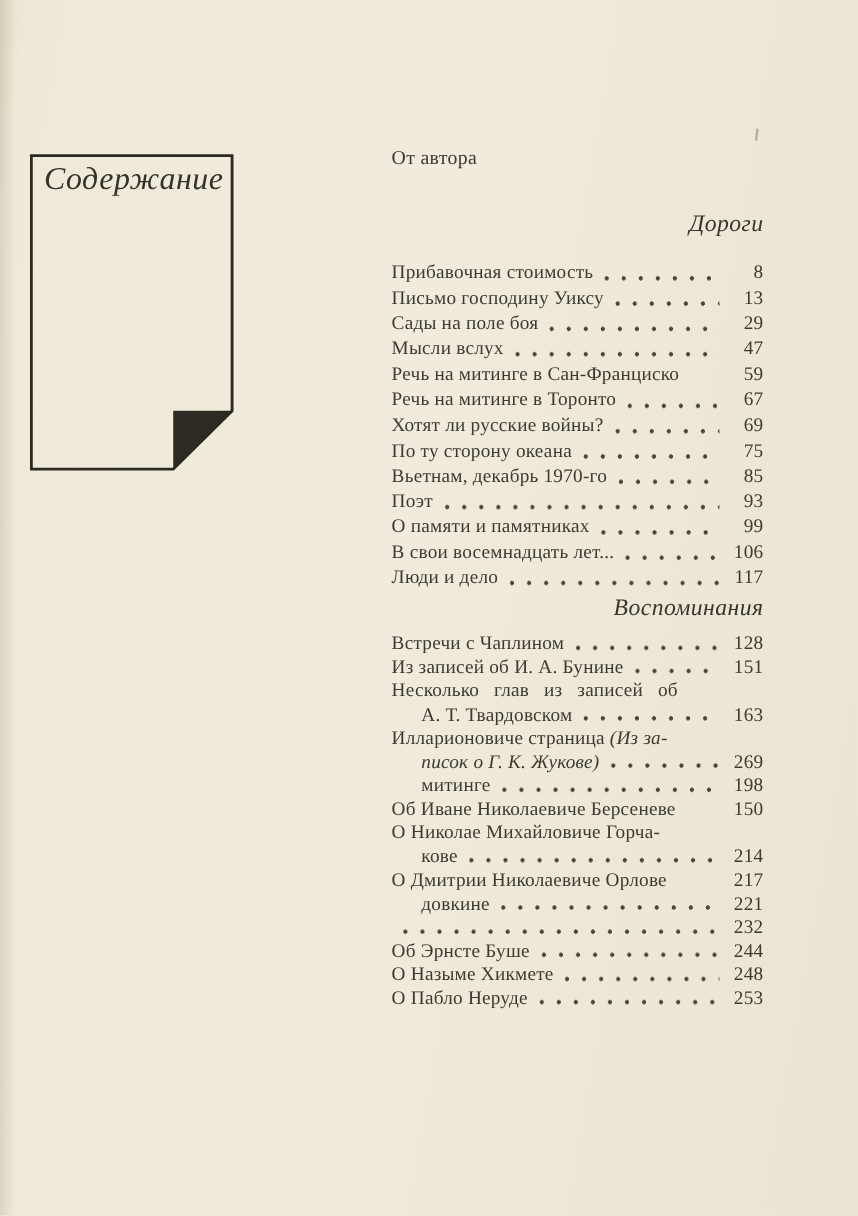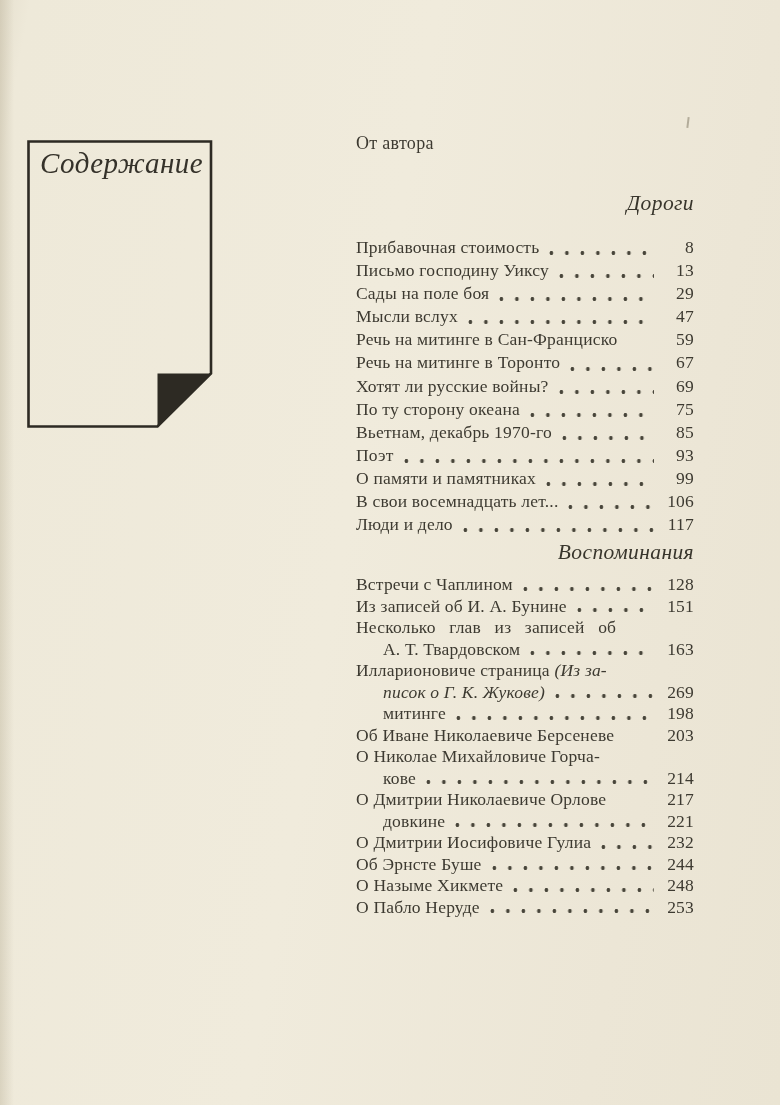--- a/index.html
+++ b/index.html
@@ -215,21 +215,21 @@
         </div>
         <div class="row">
           <span class="ind"></span>
           <span class="t"><span>митинге</span></span>
           <span class="leader"></span>
           <span class="pg">198</span>
         </div>
         <div class="row">
           <span class="t"><span>Об Иване Николаевиче Берсеневе</span></span>
           <span class="leader blank"></span>
-          <span class="pg">203</span>
+          <span class="pg">150</span>
         </div>
         <div class="row">
           <span class="t"><span>О Николае Михайловиче Горча-</span></span>
         </div>
         <div class="row">
           <span class="ind"></span>
           <span class="t"><span>кове</span></span>
           <span class="leader"></span>
           <span class="pg">214</span>
         </div>
@@ -238,21 +238,20 @@
           <span class="leader blank"></span>
           <span class="pg">217</span>
         </div>
         <div class="row">
           <span class="ind"></span>
           <span class="t"><span>довкине</span></span>
           <span class="leader"></span>
           <span class="pg">221</span>
         </div>
         <div class="row">
-          <span class="t"><span>О Дмитрии Иосифовиче Гулиа</span></span>
           <span class="leader"></span>
           <span class="pg">232</span>
         </div>
         <div class="row">
           <span class="t"><span>Об Эрнсте Буше</span></span>
           <span class="leader"></span>
           <span class="pg">244</span>
         </div>
         <div class="row">
           <span class="t"><span>О Назыме Хикмете</span></span>

